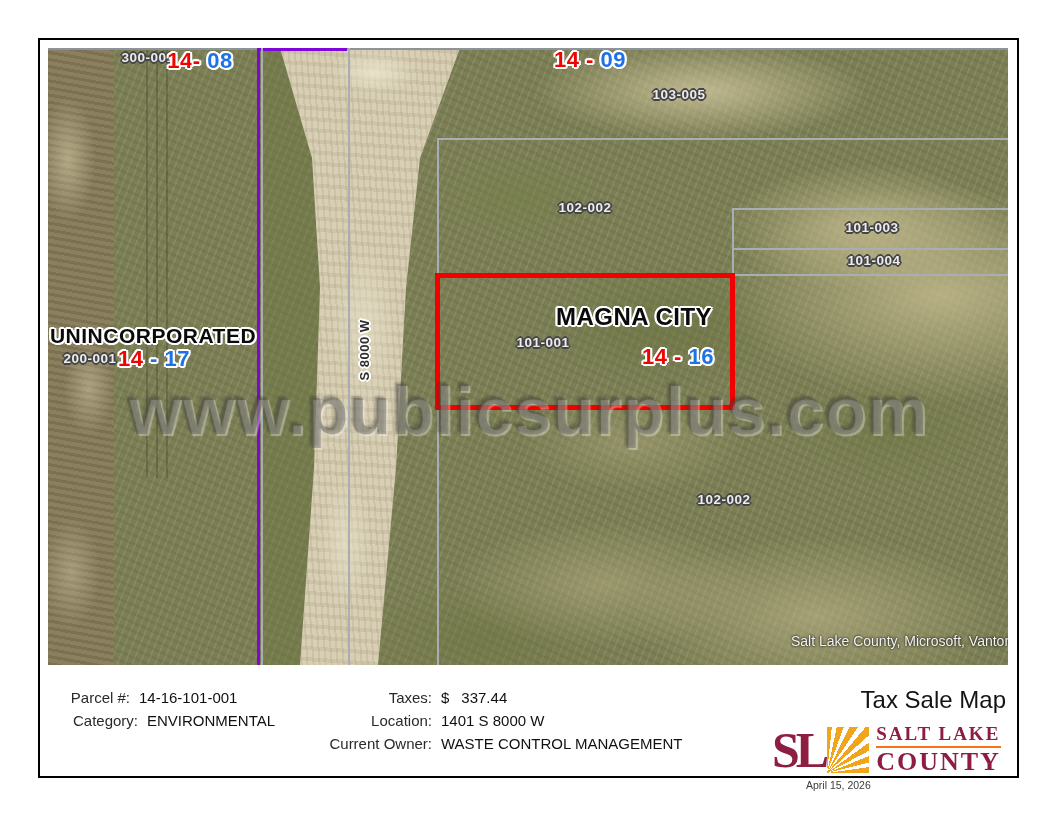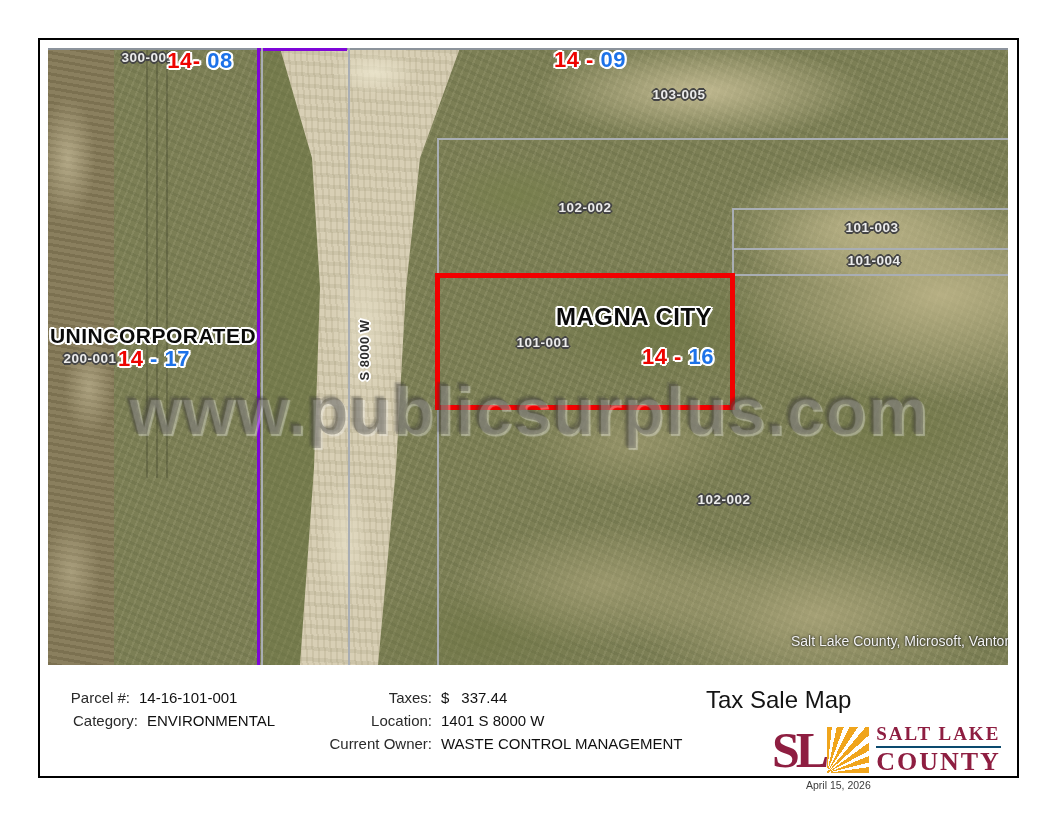--- a/index.html
+++ b/index.html
@@ -86,31 +86,31 @@
     text-shadow:2px 2px 1px rgba(255,255,255,.35), -2px -2px 2px rgba(48,48,44,.30);}
   .attrib{font-size:14px;color:#f4f4f4;text-shadow:0 0 2px rgba(0,0,0,.8),0 0 3px rgba(0,0,0,.6);}
 
   
   .info-row{position:absolute;display:flex;align-items:baseline;font-size:15px;color:#1c1c1c;}
   .info-label{display:inline-block;text-align:right;color:#2a2a2a;}
   .lab-w80{width:80px;} .lab-w112{width:112px;}
   .info-value{font-weight:normal;margin-left:9px;color:#111;}
   .currency{font-weight:normal;margin-left:9px;margin-right:4px;color:#111;}
   .currency + .info-value{margin-left:8px;}
-  .map-title{position:absolute;top:686px;left:706px;width:300px;
+  .map-title{position:absolute;top:686px;left:706px;width:300px;text-align:right;
     font-size:24px;color:#141414;}
 
   
   .logo{position:absolute;left:772px;top:724px;width:236px;height:52px;display:flex;align-items:center;}
   .logo-sl{font-size:50px;line-height:50px;font-weight:800;color:#8e1e41;letter-spacing:-4px;
     font-family:"Liberation Serif",serif;}
   .logo-rays{width:42px;height:46px;margin-left:2px;
     background:repeating-conic-gradient(from 274deg at 0% 100%, #f0a51c 0deg 8deg, #ffffff 8deg 14deg);}
   .logo-text{margin-left:7px;font-family:"Liberation Serif",serif;color:#8e1e41;}
-  .logo-line1{font-size:19px;font-weight:bold;letter-spacing:2px;border-bottom:2px solid #0c4a6e;
+  .logo-line1{font-size:19px;font-weight:bold;letter-spacing:2px;border-bottom:2px solid #f97316;
     padding-bottom:1px;line-height:1.1;}
   .logo-line2{font-size:26px;font-weight:bold;letter-spacing:2px;line-height:1.1;}
 
   .print-date{position:absolute;top:779px;left:806px;width:206px;
     font-size:10.5px;color:#3c3c3c;}
 </style>
 </head>
 <body>
 
 <div class="frame"></div>

